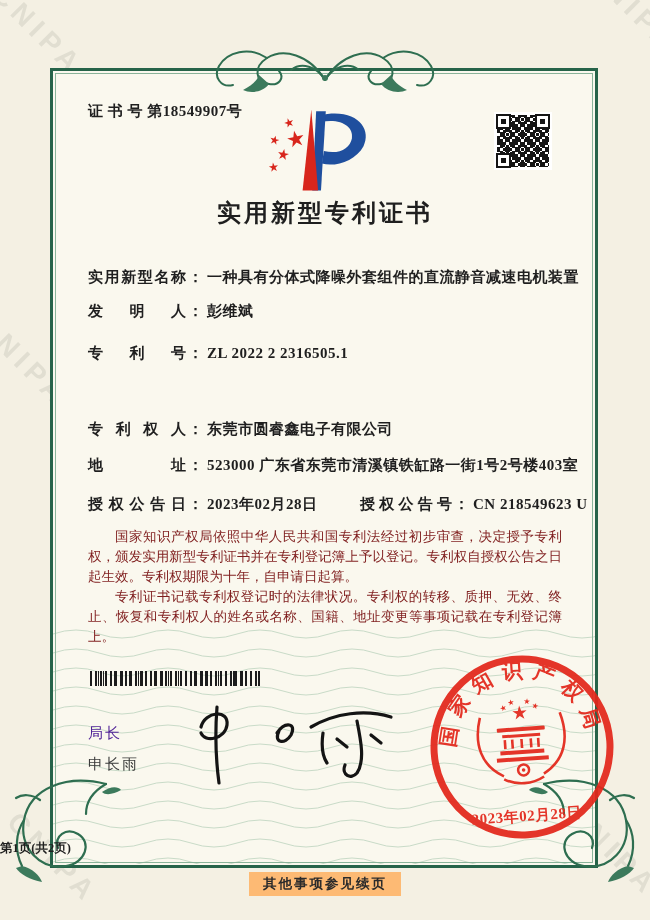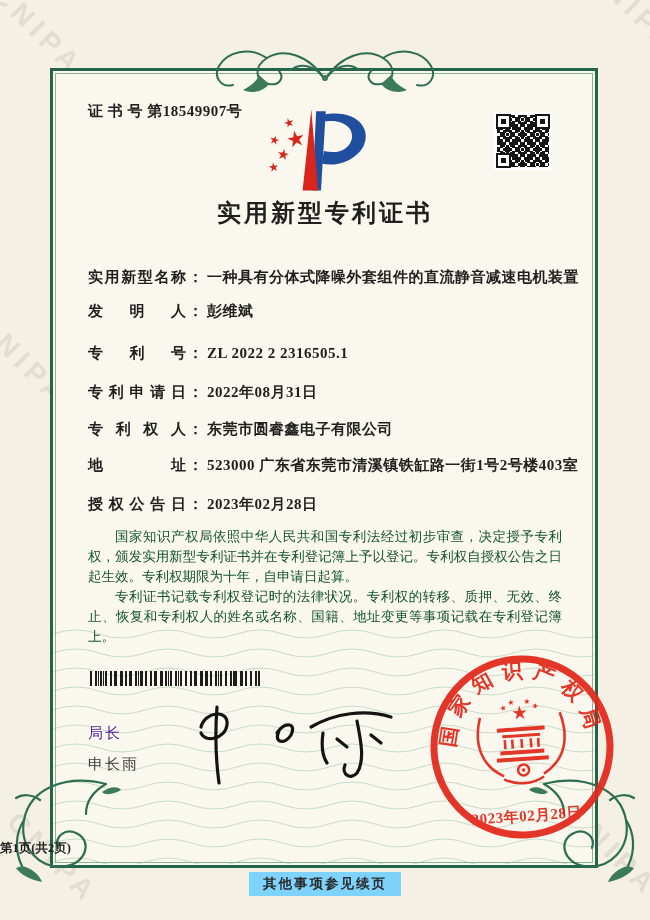--- a/index.html
+++ b/index.html
@@ -41,39 +41,39 @@
     font-size:24px;font-weight:bold;letter-spacing:3px;z-index:5;}
   
   .field-row{position:absolute;left:88px;width:478px;font-size:15px;font-weight:600;z-index:5;white-space:nowrap;}
   .flabel{display:inline-block;width:98px;text-align:justify;text-align-last:justify;}
   .fcolon{display:inline-block;margin:0 4px 0 2px;}
   .fvalue{letter-spacing:0.5px;}
   .grant-group{position:absolute;left:272px;top:0;}
   .flabel2{display:inline-block;width:92px;text-align:justify;text-align-last:justify;}
   
   .body-text{position:absolute;left:88px;top:527px;width:474px;z-index:5;
-    font-size:13.5px;line-height:20px;text-align:justify;color:#14532d;}
+    font-size:13.5px;line-height:20px;text-align:justify;color:#7f1d1d;}
   .body-text p{margin:0;text-indent:2em;}
   
   .barcode{position:absolute;left:90px;top:671px;width:170px;height:15px;z-index:5;
     background-image:
       repeating-linear-gradient(90deg,#1c1c1c 0 2px,transparent 2px 5px),
       repeating-linear-gradient(90deg,#1c1c1c 0 1px,transparent 1px 8px),
       repeating-linear-gradient(90deg,#1c1c1c 0 1px,transparent 1px 13px);
   }
   .signer-title{position:absolute;left:88px;top:724px;font-family:"Liberation Sans","DejaVu Sans",sans-serif;
     font-size:15px;letter-spacing:2px;color:#4c1d95;z-index:5;}
   .signer-name{position:absolute;left:88px;top:755px;font-family:"Liberation Sans","DejaVu Sans",sans-serif;
     font-size:15px;letter-spacing:2px;color:#3a3a3a;z-index:5;}
   .signature{position:absolute;left:185px;top:693px;width:215px;height:95px;z-index:5;}
   .seal{position:absolute;left:424px;top:649px;width:196px;height:196px;z-index:6;opacity:0.93;transform:rotate(-4deg);}
   .seal text{font-family:"Liberation Serif","DejaVu Serif",serif;}
   .page-info{position:absolute;left:0;top:840px;width:550px;text-align:left;font-size:12.5px;font-weight:600;z-index:5;}
   .footer-note{position:absolute;left:0;top:872px;width:650px;text-align:center;z-index:5;}
-  .footer-note span{display:inline-block;background:#7dd3fc;padding:3px 14px;font-size:13.5px;font-weight:600;letter-spacing:2px;color:#2b2b2b;}
+  .footer-note span{display:inline-block;background:#fdba74;padding:3px 14px;font-size:13.5px;font-weight:600;letter-spacing:2px;color:#2b2b2b;}
 </style>
 </head>
 <body>
 
 <div class="page">
 
   <span class="wm" style="left:-20px;top:14px">CNIPA</span>
   <span class="wm" style="left:575px;top:-8px">CNIPA</span>
   <span class="wm" style="left:-35px;top:345px">CNIPA</span>
   <span class="wm" style="left:462px;top:262px">CNIPA</span>
@@ -175,31 +175,31 @@
 
   <div class="field-row" style="top:268px">
     <span class="flabel">实用新型名称</span><span class="fcolon">：</span><span class="fvalue">一种具有分体式降噪外套组件的直流静音减速电机装置</span>
   </div>
   <div class="field-row" style="top:302px">
     <span class="flabel">发明人</span><span class="fcolon">：</span><span class="fvalue">彭维斌</span>
   </div>
   <div class="field-row" style="top:344px">
     <span class="flabel">专利号</span><span class="fcolon">：</span><span class="fvalue">ZL 2022 2 2316505.1</span>
   </div>
-  <div class="field-row" style="top:383px">
-    <span class="flabel">专利申请日</span><span class="fcolon">：</span><span class="fvalue">2022年08月31日</span>
-  </div>
   <div class="field-row" style="top:420px">
     <span class="flabel">专利权人</span><span class="fcolon">：</span><span class="fvalue">东莞市圆睿鑫电子有限公司</span>
   </div>
   <div class="field-row" style="top:456px">
     <span class="flabel">地址</span><span class="fcolon">：</span><span class="fvalue">523000 广东省东莞市清溪镇铁缸路一街1号2号楼403室</span>
   </div>
   <div class="field-row" style="top:495px">
     <span class="flabel">授权公告日</span><span class="fcolon">：</span><span class="fvalue">2023年02月28日</span>
+    <span class="grant-group">
+      <span class="flabel2">授权公告号</span><span class="fcolon">：</span><span class="fvalue">CN 218549623 U</span>
+    </span>
   </div>
 
   <div class="body-text">
     <p>国家知识产权局依照中华人民共和国专利法经过初步审查，决定授予专利权，颁发实用新型专利证书并在专利登记簿上予以登记。专利权自授权公告之日起生效。专利权期限为十年，自申请日起算。</p>
     <p>专利证书记载专利权登记时的法律状况。专利权的转移、质押、无效、终止、恢复和专利权人的姓名或名称、国籍、地址变更等事项记载在专利登记簿上。</p>
   </div>
 
   <div class="barcode"></div>
 
   <div class="signer-title">局长</div>

